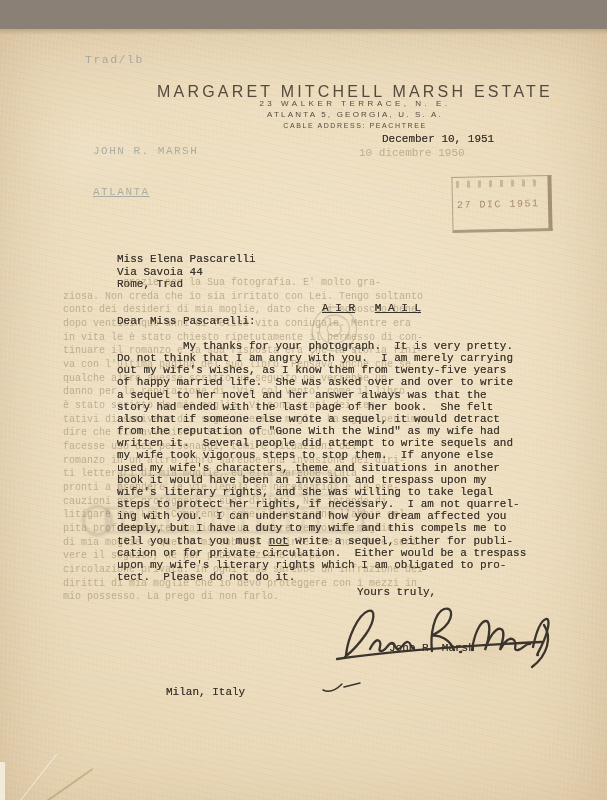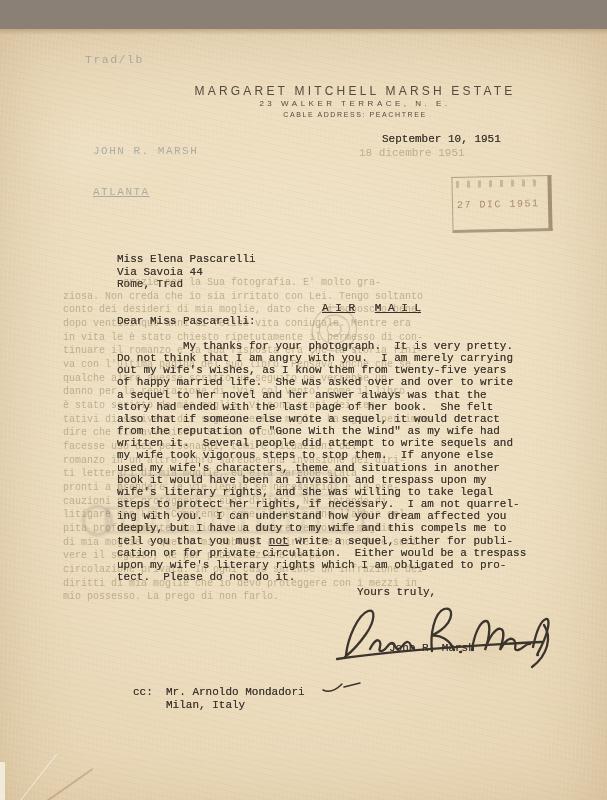--- a/index.html
+++ b/index.html
@@ -26,21 +26,21 @@
   .crease2{position:absolute;left:-20px;top:762px;width:95px;height:1px;background:rgba(255,255,255,.55);transform:rotate(-52deg);}
 
   .abs{position:absolute;white-space:pre;}
   .typed{color:#39322a;font-size:11px;line-height:12.15px;text-shadow:0 0 .5px rgba(57,50,42,.65);}
   .ghost-tan{color:#9c8a68;opacity:.58;font-size:10px;line-height:13.67px;}
   .ghost-stamped{color:#76858a;opacity:.55;font-size:11px;line-height:13.5px;letter-spacing:1.5px;}
   .u{text-decoration:underline;}
 
   .letterhead{position:absolute;left:150px;top:56px;width:410px;text-align:center;
     font-family:"Liberation Sans","DejaVu Sans",sans-serif;color:#544a3e;}
-  .lh1{font-size:12px;letter-spacing:3.2px;line-height:13px;}
+  .lh1{font-size:16px;letter-spacing:3.2px;line-height:13px;}
   .lh2{font-size:8px;letter-spacing:3.5px;line-height:11px;}
   .lh3{font-size:8px;letter-spacing:2.2px;line-height:11px;}
   .lh4{font-size:7px;letter-spacing:1.6px;line-height:11px;}
 
   .stamp-box{position:absolute;left:452px;top:147px;width:95px;height:52px;transform:rotate(-1.2deg);
     border:1.5px solid rgba(110,85,62,.45);border-right:4px solid rgba(110,85,62,.55);border-bottom:3px solid rgba(110,85,62,.5);}
   .stamp-ticks{position:absolute;left:3px;top:3px;width:85px;height:7px;opacity:.5;
     background:repeating-linear-gradient(90deg, rgba(120,90,65,.6) 0 3px, transparent 3px 11px);}
   .stamp-date{position:absolute;left:4px;top:22px;font-size:10px;letter-spacing:1.5px;color:rgba(150,118,88,.8);white-space:pre;}
 
@@ -56,30 +56,31 @@
 
 <div class="page">
   <div class="texture"></div>
   <div class="edge-top"></div>
 
   <div class="abs ghost-stamped" style="left:85px;top:24px;font-size:11.5px;">Trad/lb</div>
 
   <div class="letterhead">
     <div class="lh1">MARGARET MITCHELL MARSH ESTATE</div>
     <div class="lh2">23 WALKER TERRACE, N. E.</div>
+    <div class="lh3">ATLANTA 5, GEORGIA, U. S. A.</div>
     <div class="lh4">CABLE ADDRESS: PEACHTREE</div>
   </div>
 
   <div class="abs ghost-stamped" style="left:93px;top:89px;">
     <div>JOHN R. MARSH</div>
     <div class="u">ATLANTA</div>
   </div>
 
-  <div class="abs typed" style="left:382px;top:104px;font-size:11px;">September 10, 1951</div>
-  <div class="abs ghost-tan" style="left:359px;top:118px;font-size:11px;">18 dicembre 1951</div>
+  <div class="abs typed" style="left:382px;top:104px;font-size:11px;">December 10, 1951</div>
+  <div class="abs ghost-tan" style="left:359px;top:118px;font-size:11px;">10 dicembre 1950</div>
 
   <div class="stamp-box">
     <div class="stamp-ticks"></div>
     <div class="stamp-date">27 DIC 1951</div>
   </div>
 
 
 
   <div class="abs typed" style="left:117px;top:224px;line-height:12.6px;"><div>Miss Elena Pascarelli</div><div>Via Savoia 44</div><div>Rome, Trad</div></div>
 
@@ -114,21 +115,21 @@
       <path d="M102,56 C100,40 104,18 114,14 C124,11 124,25 111,35 C107,38 103,40 101,41 C110,39 120,45 124,55"></path>
       <path d="M130,57 C131,56.5 131.5,56.5 131,57"></path>
       <path d="M142,55 C144,40 150,26 156,26 C161,26 160,41 155,55 C159,42 166,32 171,34 C176,36 172,48 170,55 C174,47 180,41 184,45 C188,49 182,56 188,55 C193,54 196,48 200,49"></path>
       <path d="M203,52 C206,38 210,26 216,24 C221,23 218,38 211,52 C208,58 206,61 208,60"></path>
       <path d="M214,30 C222,42 218,60 202,72"></path>
     </g>
   </svg>
 
   <div class="abs typed" style="left:389px;top:613px;">John R. Marsh</div>
 
-  <div class="abs typed" style="left:133px;top:657px;line-height:13px;"><div>cc:  Mr. Arnoldo Mondadori</div><div>     Milan, Italy</div></div>
+  <div class="abs typed" style="left:133px;top:657px;line-height:13px;"><div>     Milan, Italy</div></div>
 
   <svg style="left:320px;top:652px;" width="45" height="14" viewBox="0 0 45 14">
     <g fill="none" stroke="#3a332b" stroke-width="1.5" stroke-linecap="round">
       <path d="M3,9 C9,12 16,9 22,3"></path>
       <path d="M24,6 L40,2"></path>
     </g>
   </svg>
 
   <div class="edge-bottom"></div>
   <div class="edge-left-sliver"></div>

